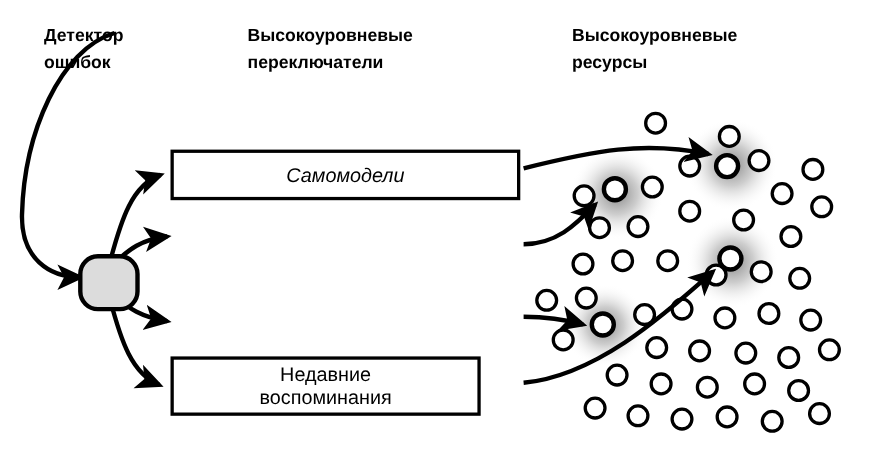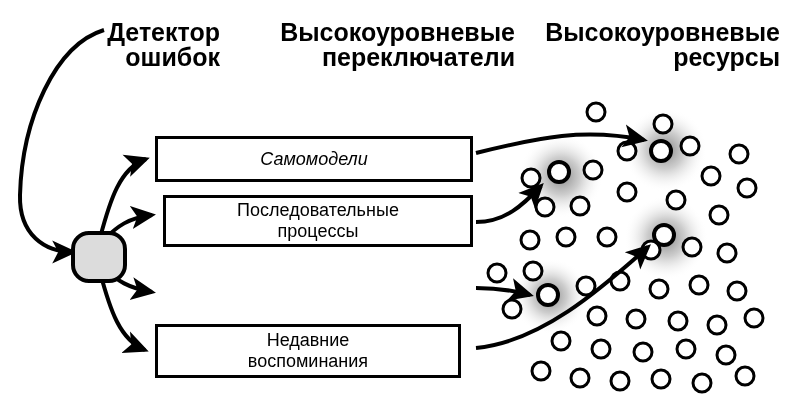--- a/index.html
+++ b/index.html
@@ -10,23 +10,23 @@
   #root {
     position: relative;
     width: 790px;
     height: 416px;
     background: #ffffff;
     font-family: "Liberation Sans", sans-serif;
     overflow: hidden;
   }
   .hdr {
     position: absolute;
-    text-align: right;
+    text-align: left;
     font-weight: bold;
-    font-size: 25px;
+    font-size: 16px;
     line-height: 25px;
     color: #000;
     white-space: pre-line;
   }
   #hdr-detector { left: 40px;  top: 20px; width: 180px; }
   #hdr-switches { left: 225px; top: 20px; width: 290px; }
   #hdr-resources{ left: 520px; top: 20px; width: 260px; }
 
   .boxlabel {
     position: absolute;
@@ -38,21 +38,21 @@
     justify-content: center;
     text-align: center;
     font-size: 18px;
     line-height: 21px;
     color: #000;
     white-space: pre-line;
   }
   #box-self   { left: 155px; top: 136px; width: 318px; height: 46px; font-style: italic; }
   #box-serial { left: 163px; top: 195px; width: 310px; height: 52px; }
   #box-symbol { left: 163px; top: 259px; width: 310px; height: 52px; }
-  #box-recent { left: 155px; top: 324px; width: 306px; height: 54px; }
+  #box-recent { left: 155px; top: 324px; width: 282px; height: 54px; }
 
   svg.layer {
     position: absolute;
     left: 0; top: 0;
     width: 790px;
     height: 416px;
     overflow: visible;
   }
 </style>
 </head>
@@ -149,18 +149,16 @@
   </svg>
 
   <div class="hdr" id="hdr-detector">Детектор
 ошибок</div>
   <div class="hdr" id="hdr-switches">Высокоуровневые
 переключатели</div>
   <div class="hdr" id="hdr-resources">Высокоуровневые
 ресурсы</div>
 
   <div class="boxlabel" id="box-self">Самомодели</div>
-  <div class="boxlabel" id="box-serial">Последовательные
-процессы</div>
   <div class="boxlabel" id="box-recent">Недавние
 воспоминания</div>
 
 </div>
 
 </body></html>

